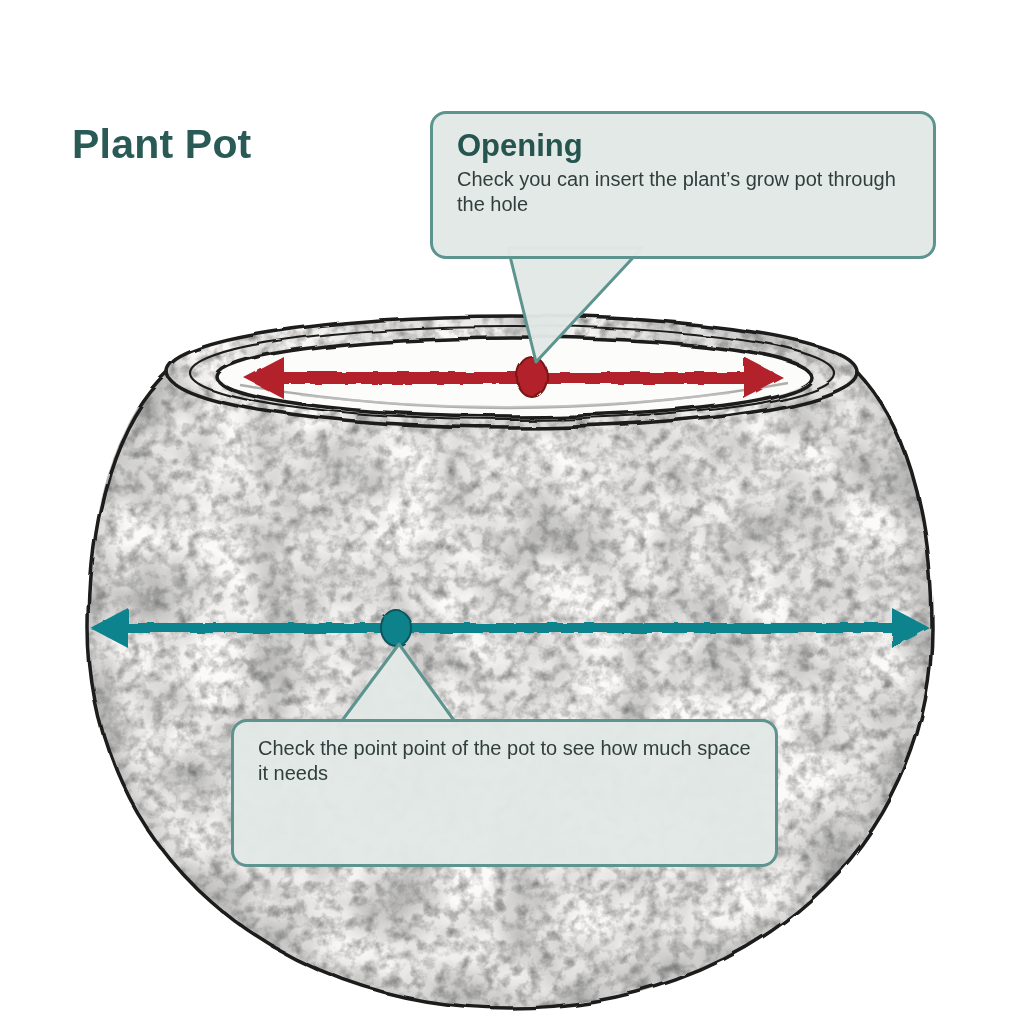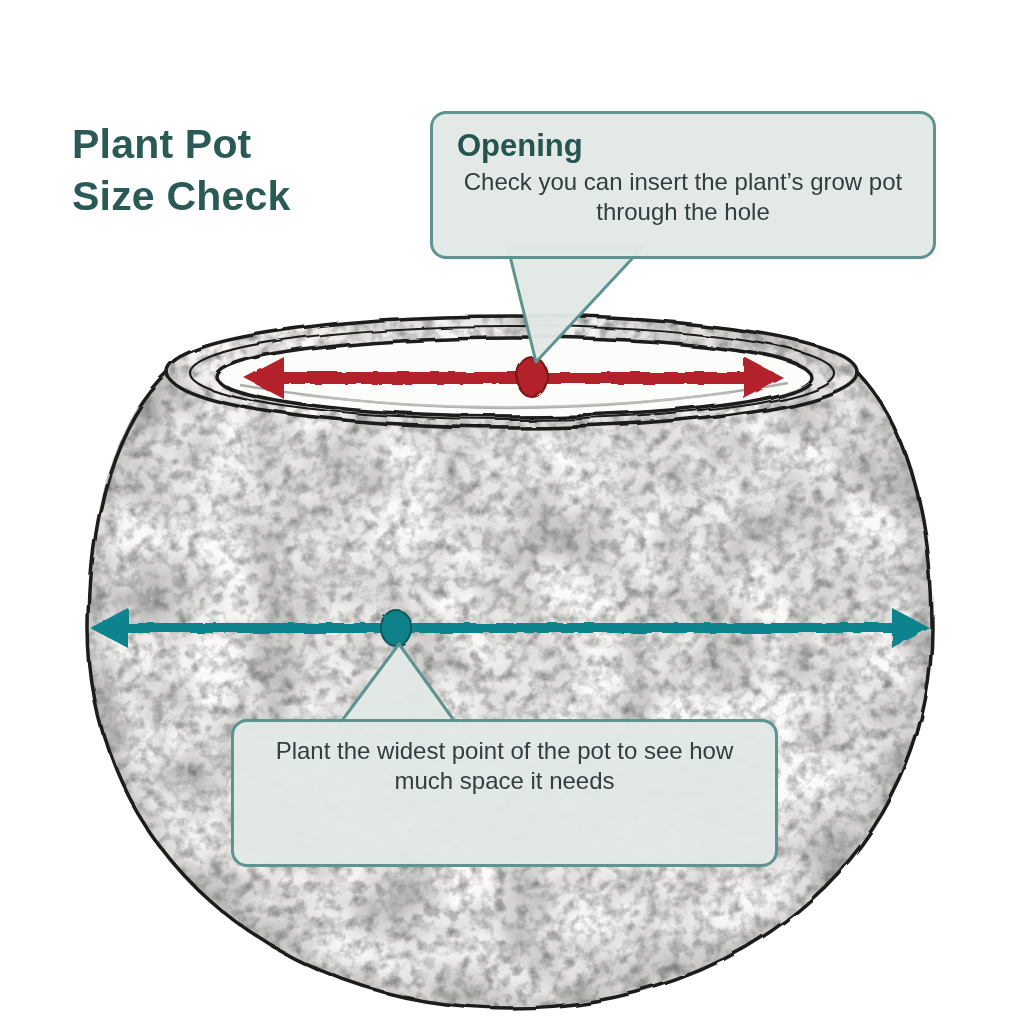--- a/index.html
+++ b/index.html
@@ -16,21 +16,21 @@
   .callout{
     position:absolute;box-sizing:border-box;
     background:rgba(226,232,229,0.97);
     border:3px solid #5d948f;border-radius:16px;
     padding:14px 24px 16px 24px;color:#323e3d;
   }
   .callout-heading{
     font-size:31px;font-weight:700;color:#265550;margin-bottom:3px;
   }
   .callout-body{
-    font-size:24px;font-weight:400;line-height:1.27;color:#323e3d;text-align:center;
+    font-size:20px;font-weight:400;line-height:1.27;color:#323e3d;
   }
   .callout.opening{left:430px;top:111px;width:506px;min-height:148px;}
   .callout.external{left:231px;top:719px;width:547px;min-height:148px;}
 </style>
 </head>
 <body>
 
 <div class="canvas">
 
   <svg width="1024" height="1024" viewBox="0 0 1024 1024">
@@ -106,25 +106,24 @@
       <path d="M90 628 L128 608 L128 623 L892 623 L892 608 L930 628 L892 648 L892 633 L128 633 L128 648 Z" fill="#11838d"></path>
       <ellipse cx="396" cy="628" rx="15" ry="18" fill="#0f828b" stroke="#0a545b" stroke-width="2"></ellipse>
     </g>
 
     <polygon points="508,248 642,248 536,362" fill="rgba(226,232,229,0.97)" stroke="#5d948f" stroke-width="3" stroke-linejoin="round"></polygon>
     <polygon points="338,726 458,726 399,644" fill="rgba(226,232,229,0.97)" stroke="#5d948f" stroke-width="3" stroke-linejoin="round"></polygon>
   </svg>
 
   <div class="title">
     <div>Plant Pot</div>
-    <div>Size Check</div>
   </div>
 
   <div class="callout opening">
     <div class="callout-heading">Opening</div>
     <div class="callout-body">Check you can insert the plant’s grow pot through the hole</div>
   </div>
 
   <div class="callout external">
-    <div class="callout-body">Plant the widest point of the pot to see how much space it needs</div>
+    <div class="callout-body">Check the point point of the pot to see how much space it needs</div>
   </div>
 
 </div>
 
 </body></html>

